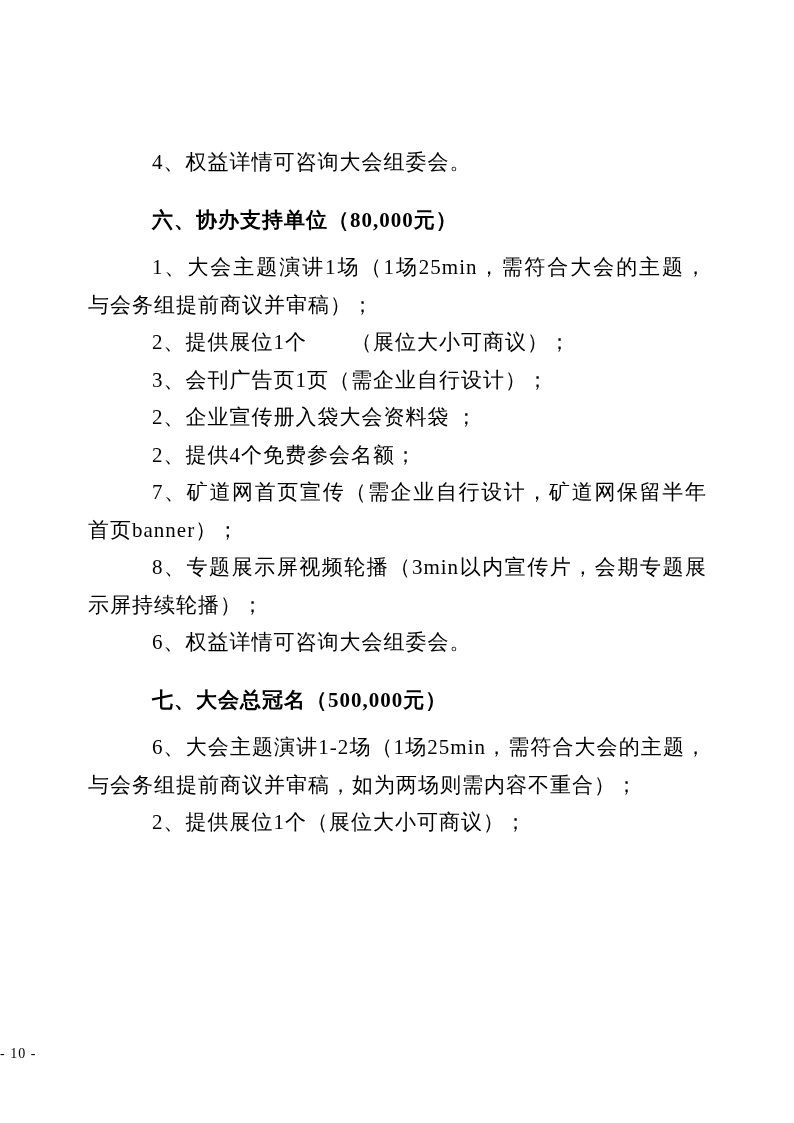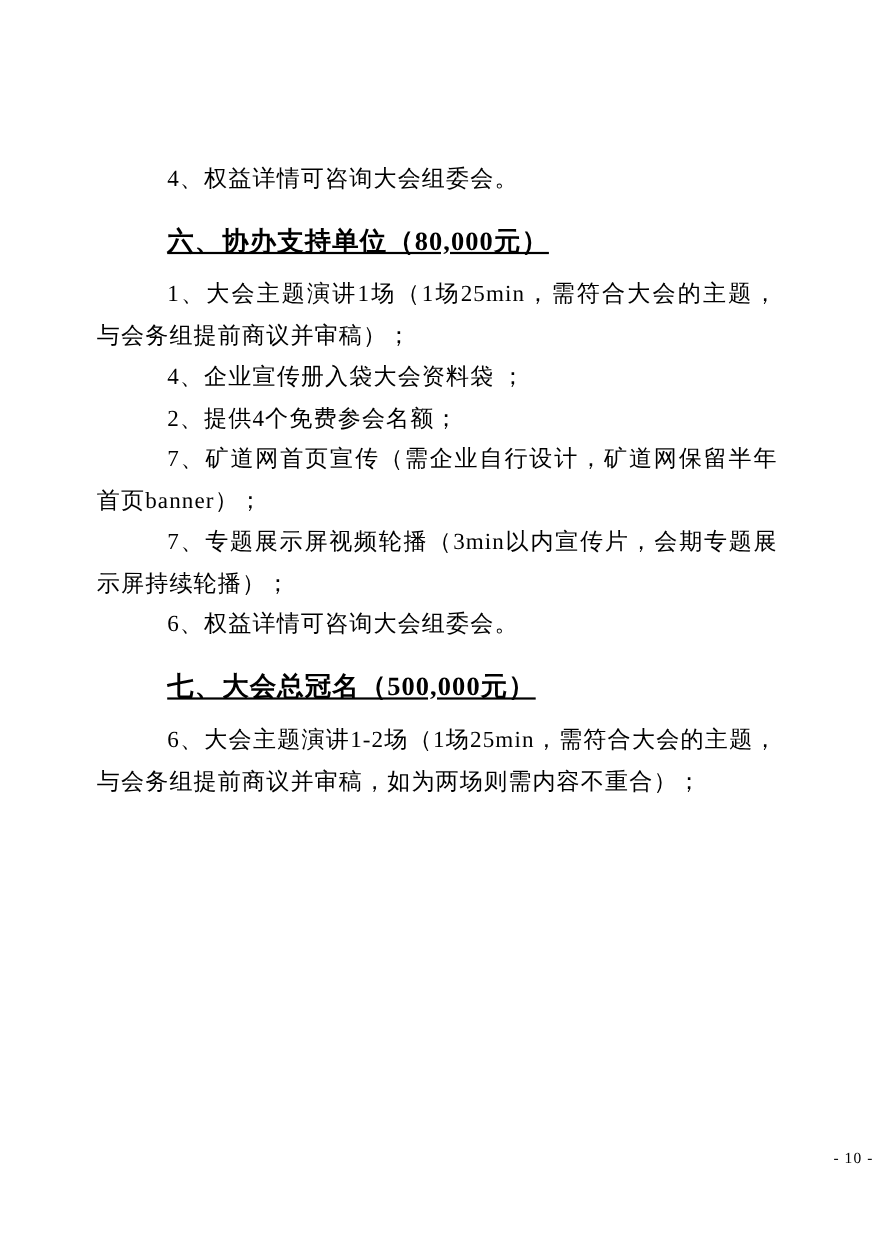--- a/index.html
+++ b/index.html
@@ -25,56 +25,58 @@
     line-height: 37.5px;
     letter-spacing: 1px;
     text-align: justify;
   }
   .para {
     margin: 0;
     text-indent: 64px;
   }
   .heading {
     margin: 20px 0 10px 0;
-    font-size: 24px;
+    font-size: 21px;
     font-weight: bold;
     text-indent: 64px;
     line-height: 37.5px;
-    text-decoration: underline;
   }
   .footer {
     position: absolute;
     left: 0;
     right: 0;
     top: 1046px;
-    text-align: right;
+    text-align: left;
     font-size: 14px;
     letter-spacing: 1px;
     color: #000000;
   }
 </style>
 </head>
 <body>
 
 <div class="page">
   <div class="content">
 
     <p class="para">4、权益详情可咨询大会组委会。</p>
 
     <h2 class="heading">六、协办支持单位（80,000元）</h2>
 
     <p class="para">1、大会主题演讲1场（1场25min，需符合大会的主题，与会务组提前商议并审稿）；</p>
-    <p class="para">4、企业宣传册入袋大会资料袋 ；</p>
+    <p class="para">2、提供展位1个　　（展位大小可商议）；</p>
+    <p class="para">3、会刊广告页1页（需企业自行设计）；</p>
+    <p class="para">2、企业宣传册入袋大会资料袋 ；</p>
     <p class="para">2、提供4个免费参会名额；</p>
     <p class="para">7、矿道网首页宣传（需企业自行设计，矿道网保留半年首页banner）；</p>
-    <p class="para">7、专题展示屏视频轮播（3min以内宣传片，会期专题展示屏持续轮播）；</p>
+    <p class="para">8、专题展示屏视频轮播（3min以内宣传片，会期专题展示屏持续轮播）；</p>
     <p class="para">6、权益详情可咨询大会组委会。</p>
 
     <h2 class="heading">七、大会总冠名（500,000元）</h2>
 
     <p class="para">6、大会主题演讲1-2场（1场25min，需符合大会的主题，与会务组提前商议并审稿，如为两场则需内容不重合）；</p>
+    <p class="para">2、提供展位1个（展位大小可商议）；</p>
 
   </div>
 
   <div class="footer">
     <span>- 10 -</span>
   </div>
 </div>
 
 </body></html>

